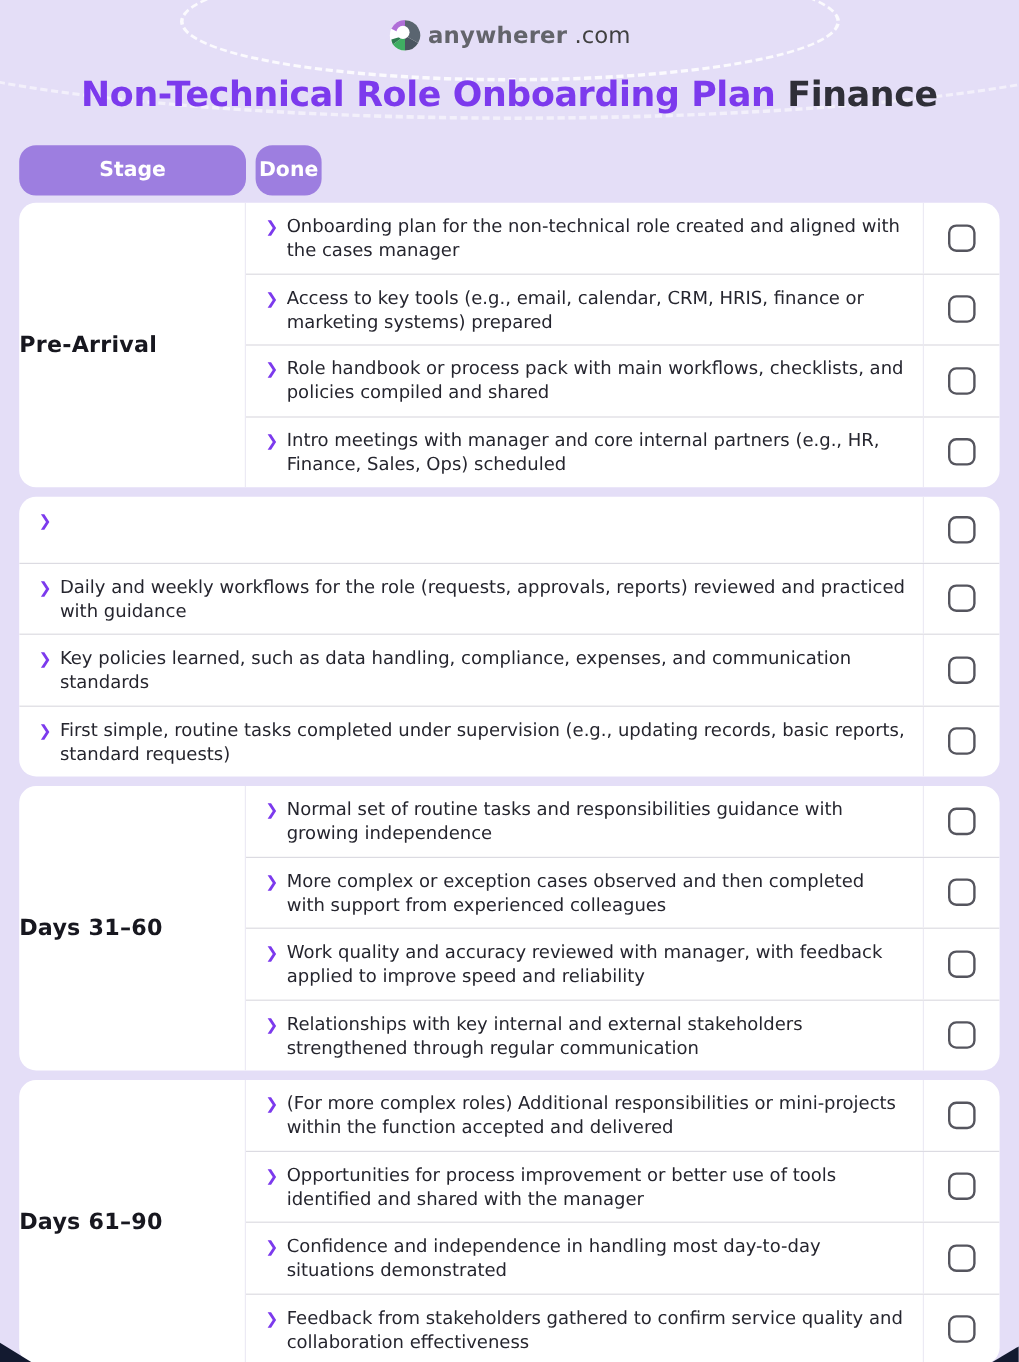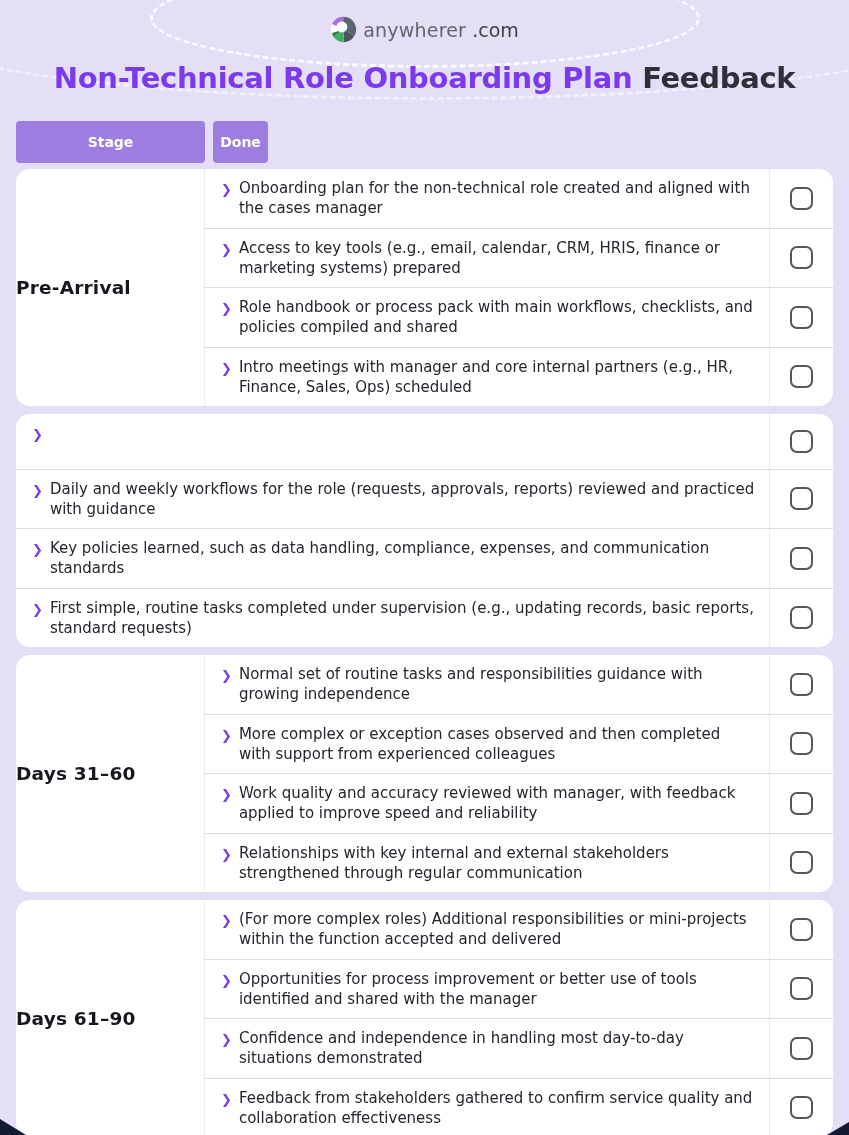--- a/index.html
+++ b/index.html
@@ -15,30 +15,30 @@
     position: absolute; border-radius: 50%;
     border: 3px dashed rgba(255,255,255,0.85);
     pointer-events: none;
   }
   .deco-1 { left: 150px; top: -32px; width: 550px; height: 100px; }
   .deco-2 { left: -120px; top: -60px; width: 1100px; height: 160px; border-color: rgba(255,255,255,0.55); }
   
   .header { position: relative; padding-top: 16px; text-align: center; }
   .brand { display: inline-flex; align-items: center; gap: 6px; position: relative; }
   .brand svg { width: 27px; height: 27px; }
-  .brand-name { font-size: 19px; font-weight: 400; color: #63646b; letter-spacing: .2px; }
+  .brand-name { font-size: 19px; font-weight: 700; color: #63646b; letter-spacing: .2px; }
   .brand-suffix { font-size: 19px; font-weight: 400; color: #404040; }
   .page-title { position: relative; text-align: center; margin-top: 14px; font-size: 29px; font-weight: 800; letter-spacing: -0.3px; color: var(--title_dark, #2f2f38); }
   .page-title .hl { color: var(--accent, #7c3aed); }
   
   .thead { display: flex; gap: 8px; margin: 26px 16px 6px 16px; }
   .pill {
     background: var(--pill_purple, #9d7ee0); color: #fff;
-    font-weight: 700; font-size: 14px;
-    height: 42px; border-radius: 4px;
+    font-weight: 700; font-size: 17px;
+    height: 42px; border-radius: 14px;
     display: flex; align-items: center; justify-content: center;
   }
   .pill-stage { width: 189px; }
   .pill-tasks { flex: 1; }
   .pill-done  { width: 55px; }
   
   .tbody { margin: 0 16px; }
   .section {
     background: #fff; border-radius: 14px; margin-bottom: 8px;
     display: flex; overflow: hidden; min-height: 233px;
@@ -93,21 +93,21 @@
       <path d="M29 23.5 A15 15 0 0 1 16 31 L16 16 Z" fill="#4a5560"></path>
       <path d="M16 31 A15 15 0 0 1 4 25 L16 16 Z" fill="#3fae62"></path>
       <path d="M4 25 A15 15 0 0 1 2.5 20 L16 16 Z" fill="#2e7d4f"></path>
       <circle cx="14" cy="13" r="6.5" fill="#ffffff"></circle>
     </svg>
     <span class="brand-name">anywherer</span>
       <span class="brand-suffix">.com</span>
   </div>
 </div>
 
-<h1 class="page-title"><span class="hl">Non-Technical Role Onboarding Plan</span><span> Feedback</span></h1>
+<h1 class="page-title"><span class="hl">Non-Technical Role Onboarding Plan</span><span> Finance</span></h1>
 
 <div class="thead">
   <div class="pill pill-stage">Stage</div>
   <div class="pill pill-done">Done</div>
 </div>
 
 <div class="tbody">
   <div class="section">
     <div class="stage-cell">Pre-Arrival</div>
     <div class="task-rows">

